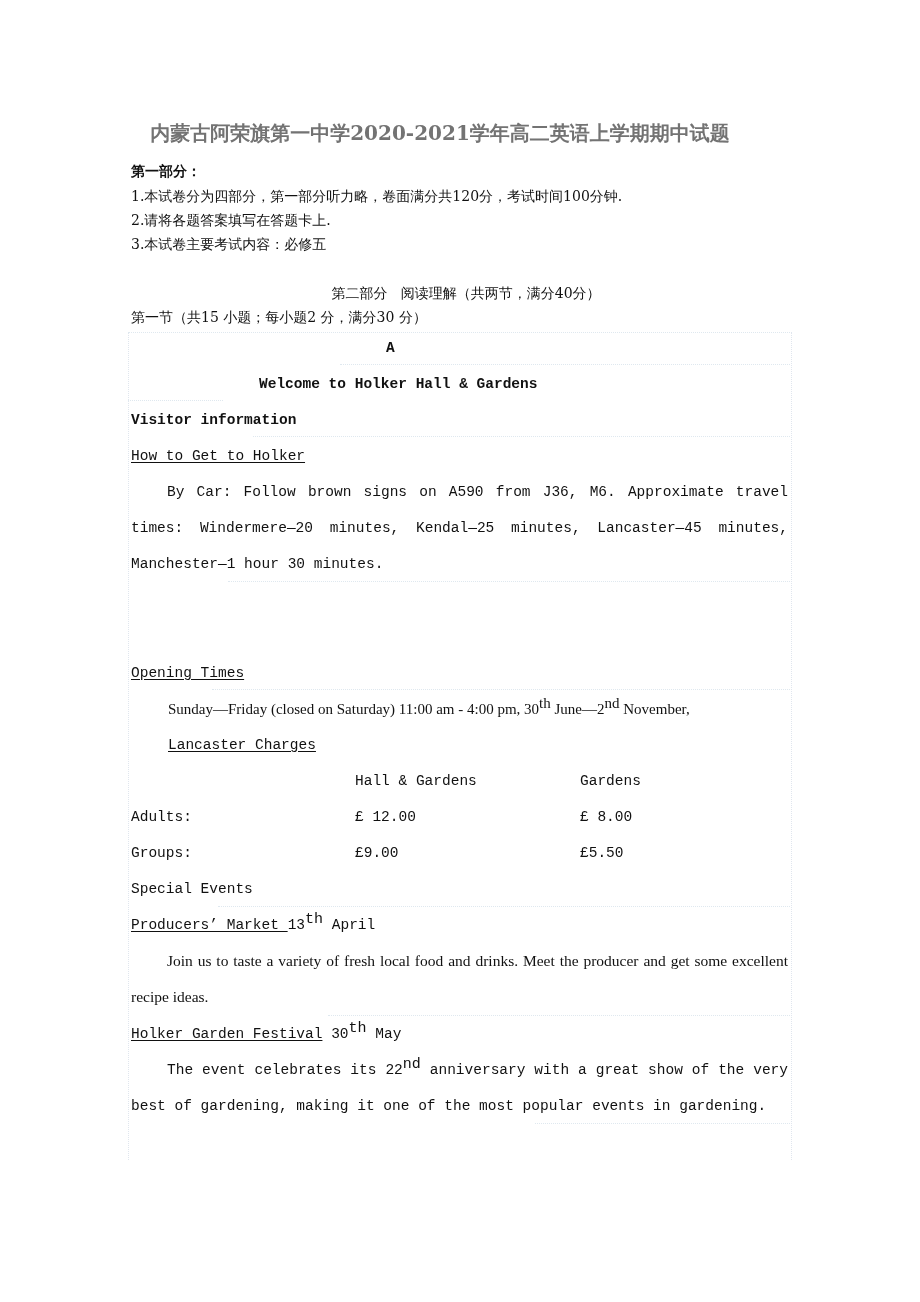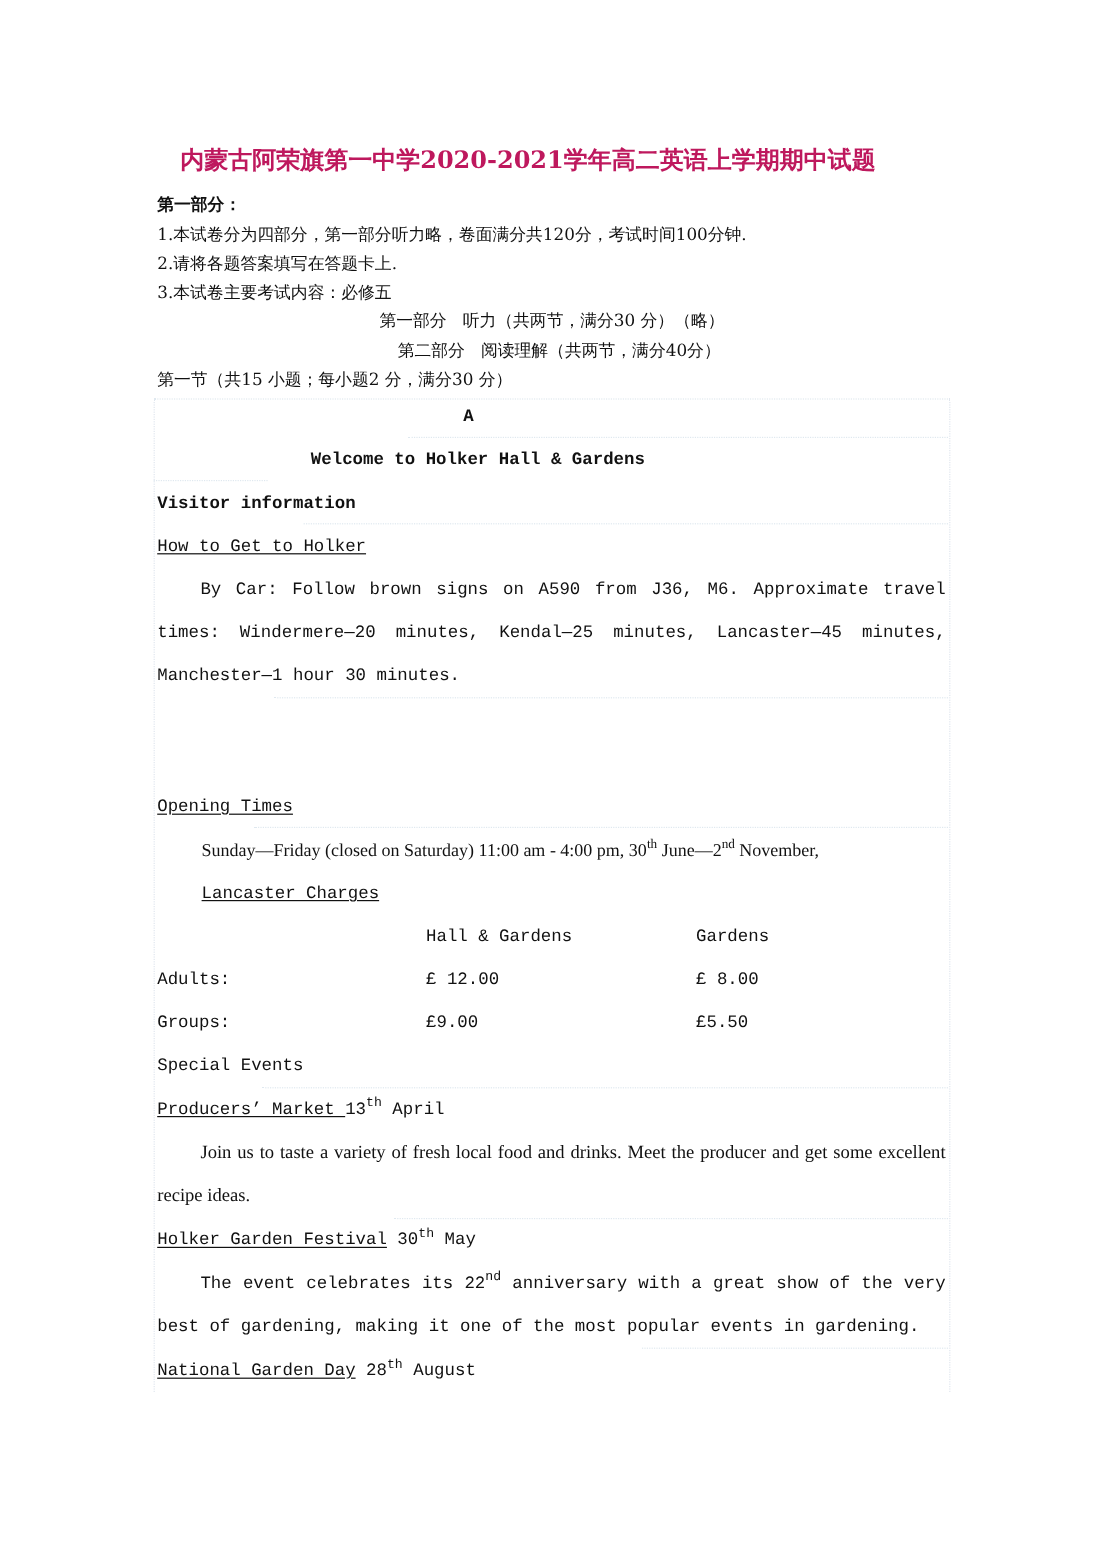--- a/index.html
+++ b/index.html
@@ -23,42 +23,42 @@
     }
     .title {
       position: absolute;
       left: 0;
       width: 880px;
       top: 120px;
       text-align: center;
       font-family: "DejaVu Serif", serif;
       font-size: 20px;
       font-weight: bold;
-      color: #be185d;
+      color: #737373;
       letter-spacing: 0px;
     }
     .line {
       position: absolute;
       left: 131px;
       font-family: "DejaVu Serif", serif;
       font-size: 14px;
       line-height: 20px;
       white-space: nowrap;
     }
     .bold { font-weight: bold; }
     .mono {
       font-family: "Liberation Mono", monospace;
       font-size: 14.5px;
     }
     .serif-en {
       font-family: "Liberation Serif", serif;
       font-size: 15px;
     }
     .u { text-decoration: underline; text-underline-offset: 2px; }
-    sup { font-size: 11px; line-height: 0; vertical-align: 6px; }
+    sup { font-size: 15px; line-height: 0; vertical-align: 6px; }
     .dotted-frame {
       position: absolute;
       left: 128px;
       top: 332px;
       width: 662px;
       height: 828px;
       border-left: 1px dotted #e0e6ee;
       border-right: 1px dotted #e0e6ee;
       pointer-events: none;
     }
@@ -94,21 +94,20 @@
 
 <div class="page">
 
   <div class="title">内蒙古阿荣旗第一中学2020-2021学年高二英语上学期期中试题</div>
 
   <div class="line bold" style="top:161px;">第一部分：</div>
   <div class="line" style="top:186px;">1.本试卷分为四部分，第一部分听力略，卷面满分共120分，考试时间100分钟.</div>
   <div class="line" style="top:210px;">2.请将各题答案填写在答题卡上.</div>
   <div class="line" style="top:234px;">3.本试卷主要考试内容：必修五</div>
 
-  <div class="center-line" style="top:258px;">第一部分   听力（共两节，满分30 分）（略）</div>
   <div class="center-line" style="top:283px; left:6px;">第二部分   阅读理解（共两节，满分40分）</div>
 
   <div class="line" style="top:307px;">第一节（共15 小题；每小题2 分，满分30 分）</div>
 
   <div class="dotted-frame"></div>
   <div class="hr-dot" style="left:128px; width:662px; top:332px;"></div>
   <div class="hr-dot" style="left:340px; width:450px; top:364px;"></div>
   <div class="hr-dot" style="left:128px; width:95px; top:400px;"></div>
   <div class="hr-dot" style="left:253px; width:537px; top:436px;"></div>
   <div class="hr-dot" style="left:228px; width:562px; top:581px;"></div>
@@ -143,15 +142,14 @@
   </div>
 
   <div class="line mono" style="top:879px;">Special Events</div>
 
   <div class="line mono" style="top:915px;"><span class="u">Producers’  Market </span><span>13</span><sup>th</sup><span> April</span></div>
   <div class="justify" style="top:943px; text-indent:36px; font-family:'Liberation Serif', serif; font-size:15.5px;">Join us to taste a variety of fresh local food and drinks. Meet the producer and get some excellent recipe ideas.</div>
 
   <div class="line mono" style="top:1024px;"><span class="u">Holker Garden Festival</span><span> 30</span><sup>th</sup><span> May</span></div>
   <div class="justify" style="top:1052px; text-indent:36px;"><span>The event celebrates its 22</span><sup>nd</sup><span> anniversary with a great show of the very best of gardening, making it one of the most popular events in gardening.</span></div>
 
-  <div class="line mono" style="top:1133px;"><span class="u">National Garden Day</span><span> 28</span><sup>th</sup><span> August</span></div>
 
 </div>
 
 </body></html>

